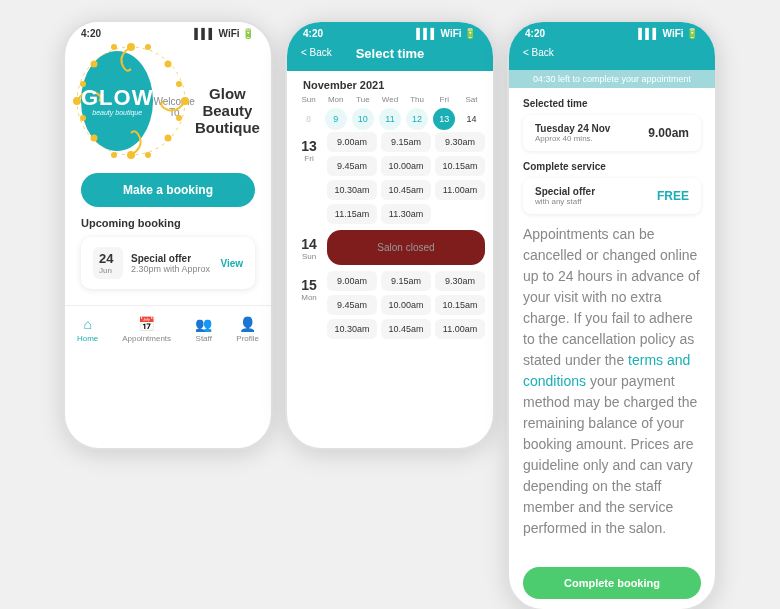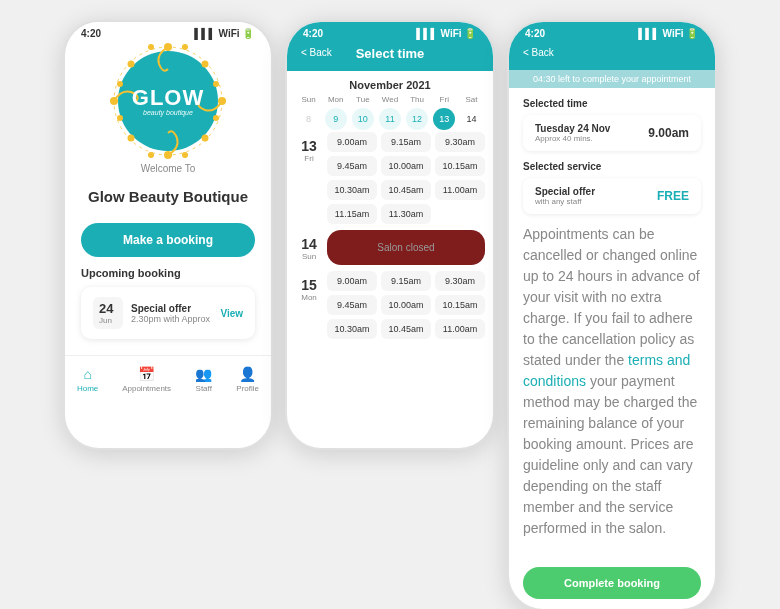--- a/index.html
+++ b/index.html
@@ -37,21 +37,21 @@
       font-weight: 600;
       color: #333;
       background: #fff;
     }
     .status-bar .time { font-weight: 700; }
     .status-icons { display: flex; gap: 3px; align-items: center; }
 
     
     .phone-home .logo-area {
       display: flex;
-      flex-direction: column;
+      flex-direction: row;
       align-items: center;
       padding: 10px 16px 8px;
     }
     .phone-home .logo-circle {
       width: 100px;
       height: 100px;
       border-radius: 50%;
       background: #1bafb5;
       display: flex;
       align-items: center;
@@ -170,21 +170,20 @@
       margin-bottom: 2px;
     }
     .header-title {
       font-size: 13px;
       font-weight: 700;
       text-align: center;
       color: #fff;
       margin-top: -14px;
     }
     .calendar-month {
-      text-align: center;
       font-size: 11px;
       font-weight: 600;
       color: #333;
       padding: 8px 16px 4px;
     }
     .calendar-grid {
       padding: 0 8px;
     }
     .day-headers {
       display: grid;
@@ -554,21 +553,21 @@
     <div class="review-content">
       <div class="section-title">Selected time</div>
       <div class="time-card">
         <div class="time-info">
           <div class="time-day">Tuesday 24 Nov</div>
           <div class="time-approx">Approx 40 mins.</div>
         </div>
         <div class="time-value">9.00am</div>
       </div>
 
-      <div class="section-title">Selected service</div>
+      <div class="section-title">Complete service</div>
       <div class="service-card">
         <div class="service-info">
           <div class="service-name">Special offer</div>
           <div class="service-sub">with any staff</div>
         </div>
         <div class="service-price">FREE</div>
       </div>
 
       <div class="policy-text">
         Appointments can be cancelled or changed online up to 24 hours in advance of your visit with no extra charge. If you fail to adhere to the cancellation policy as stated under the <span class="link">terms and conditions</span> your payment method may be charged the remaining balance of your booking amount. Prices are guideline only and can vary depending on the staff member and the service performed in the salon.

